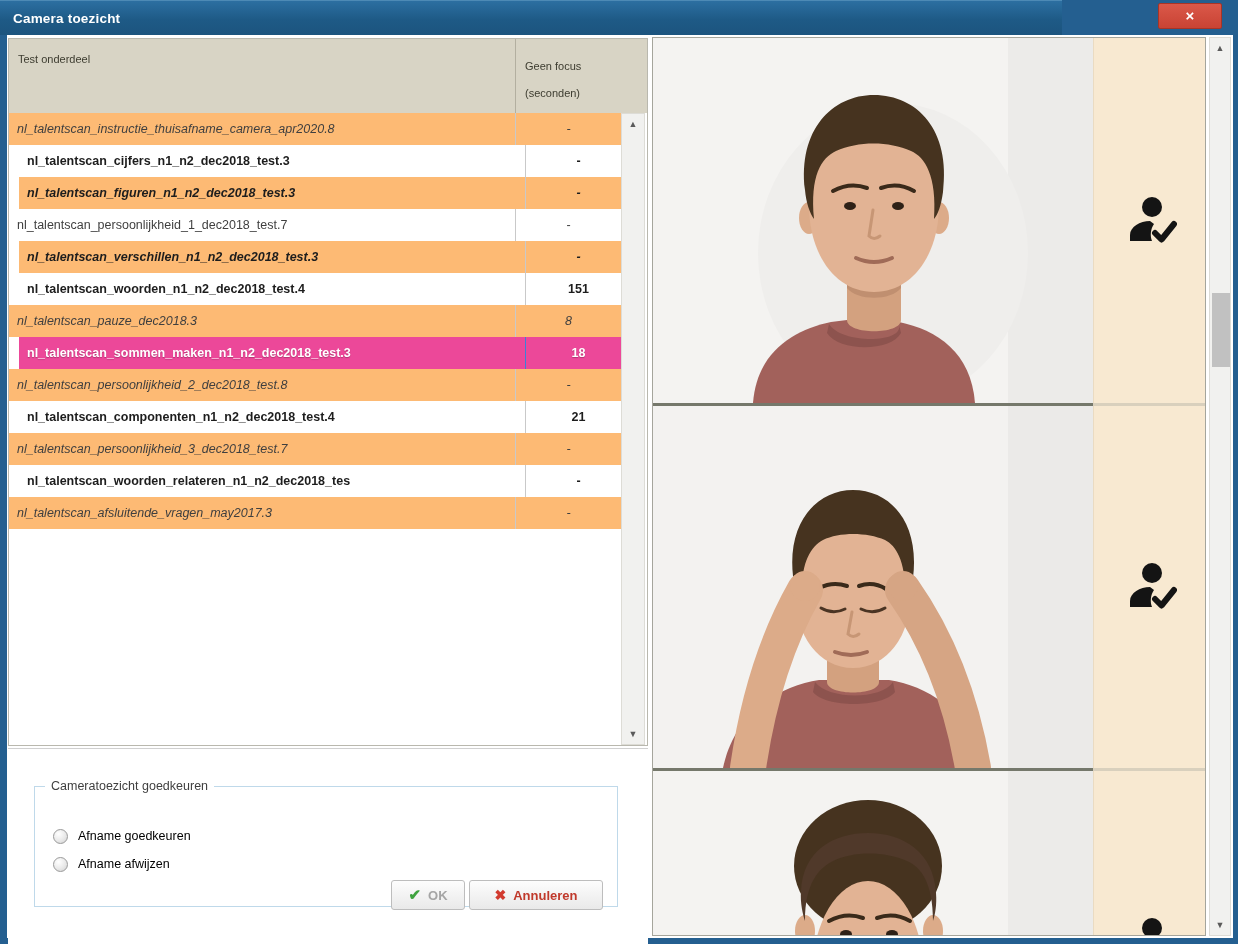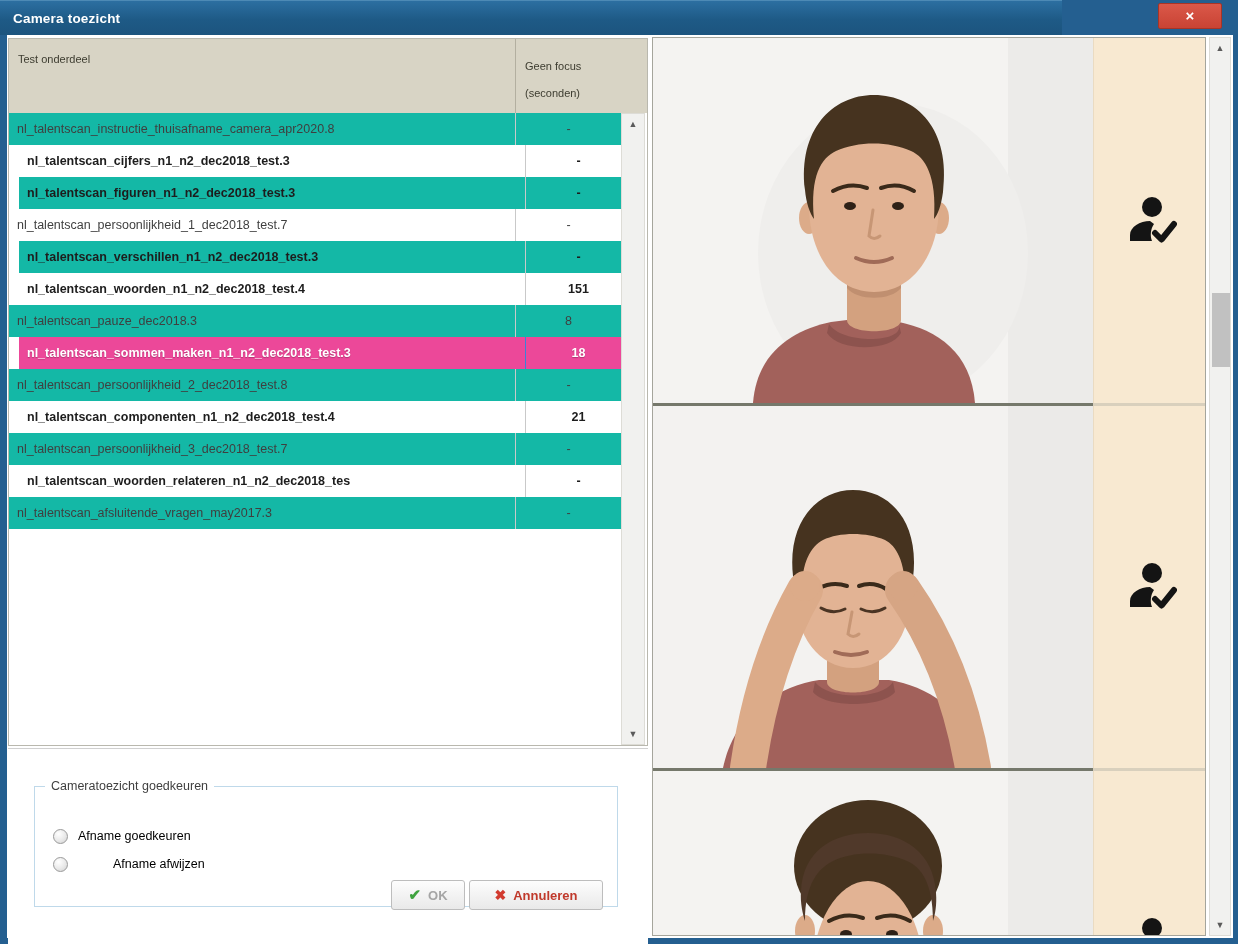--- a/index.html
+++ b/index.html
@@ -18,41 +18,41 @@
   
   .body { position:absolute; left:7px; top:35px; width:1226px; height:903px; background:#ffffff; }
 
   
   .left-panel { position:absolute; left:1px; top:3px; width:640px; height:708px; background:#fff; border:1px solid #b9b8ae; }
   .thead { position:absolute; left:0; top:0; width:100%; height:74px; background:#d8d4c5; color:#3d3c30; font-size:11px; }
   .th-test { position:absolute; left:9px; top:14px; }
   .th-focus { position:absolute; left:506px; top:0; width:110px; height:74px; padding:14px 0 0 9px; border-left:1px solid #b3afa0; line-height:27px; }
   .rows { position:absolute; left:0; top:74px; width:612px; }
   .trow { position:relative; height:32px; font-size:12.5px; color:#3f3f3f; background:#fff; cursor:default; }
-  .trow.alt { background:#14b8a6; }
+  .trow.alt { background:#fdba74;font-style:italic; }
   .trow.bold { font-weight:bold; color:#1d1d1d;margin-left:10px; }
   .trow.sel { background:#ec4899; color:#ffffff; text-shadow:0 1px 1px rgba(0,0,0,.25);text-decoration:underline; }
   .cell-name { position:absolute; left:0; top:0; width:506px; height:32px; line-height:32px; padding-left:8px;
     white-space:nowrap; overflow:hidden; }
   .cell-val { position:absolute; left:506px; top:0; width:106px; height:32px; line-height:32px; text-align:center; border-left:1px solid #c9c9c9; }
   .trow.sel .cell-val { border-left-color:#3b82d9; }
 
   
   .vscroll { position:absolute; background:#f1f1ef; border:1px solid #dddcd6; }
   .tbl-scroll { right:2px; top:74px; width:24px; height:632px; }
   .arrow { position:absolute; left:0; width:100%; text-align:center; color:#5a5a5a; font-size:9px; line-height:16px; height:16px; cursor:pointer; }
   .arrow.up { top:2px; } .arrow.down { bottom:2px; }
   .thumb { position:absolute; left:2px; width:18px; background:#c1c1c1; cursor:pointer; }
 
   
   .bottom-panel { position:absolute; left:1px; top:713px; width:640px; height:206px; background:#fff; border-top:1px solid #d0d0d0; }
   .approve-box { position:absolute; left:26px; top:30px; width:584px; height:128px; border:1px solid #bfd9ea; }
   .approve-box legend { margin-left:10px; padding:0 6px; font-size:12.5px; color:#3f3f3f; }
   .radio-row { position:absolute; left:18px; height:18px; display:flex; align-items:center; cursor:pointer; }
-  .radio-row.r1 { top:34px; } .radio-row.r2 { top:62px;gap:35px; }
+  .radio-row.r1 { top:34px; } .radio-row.r2 { top:62px; }
   .radio-circle { width:15px; height:15px; border-radius:50%; border:1px solid #9a9a9a;
     background:radial-gradient(circle at 35% 30%, #ffffff 0%, #e9e9e9 55%, #cfcfcf 100%); margin-right:10px; }
   .radio-label { font-size:12.5px; color:#000000; }
   .btn { position:absolute; top:87px; height:30px; border:1px solid #bdbdbd; border-radius:3px;
     background:linear-gradient(180deg,#fdfdfd 0%, #e9e9e9 100%); display:flex; align-items:center; justify-content:center; gap:7px;
     font-size:13px; cursor:pointer; }
   .btn-ok { left:356px; width:74px; color:#a5a5a5; font-weight:bold; }
   .btn-cancel { left:434px; width:134px; color:#c0392b; font-weight:bold; }
   .ico-check { color:#3fa33f; font-size:15px; font-weight:bold; }
   .ico-x { color:#d23b2f; font-size:14px; font-weight:bold; }

